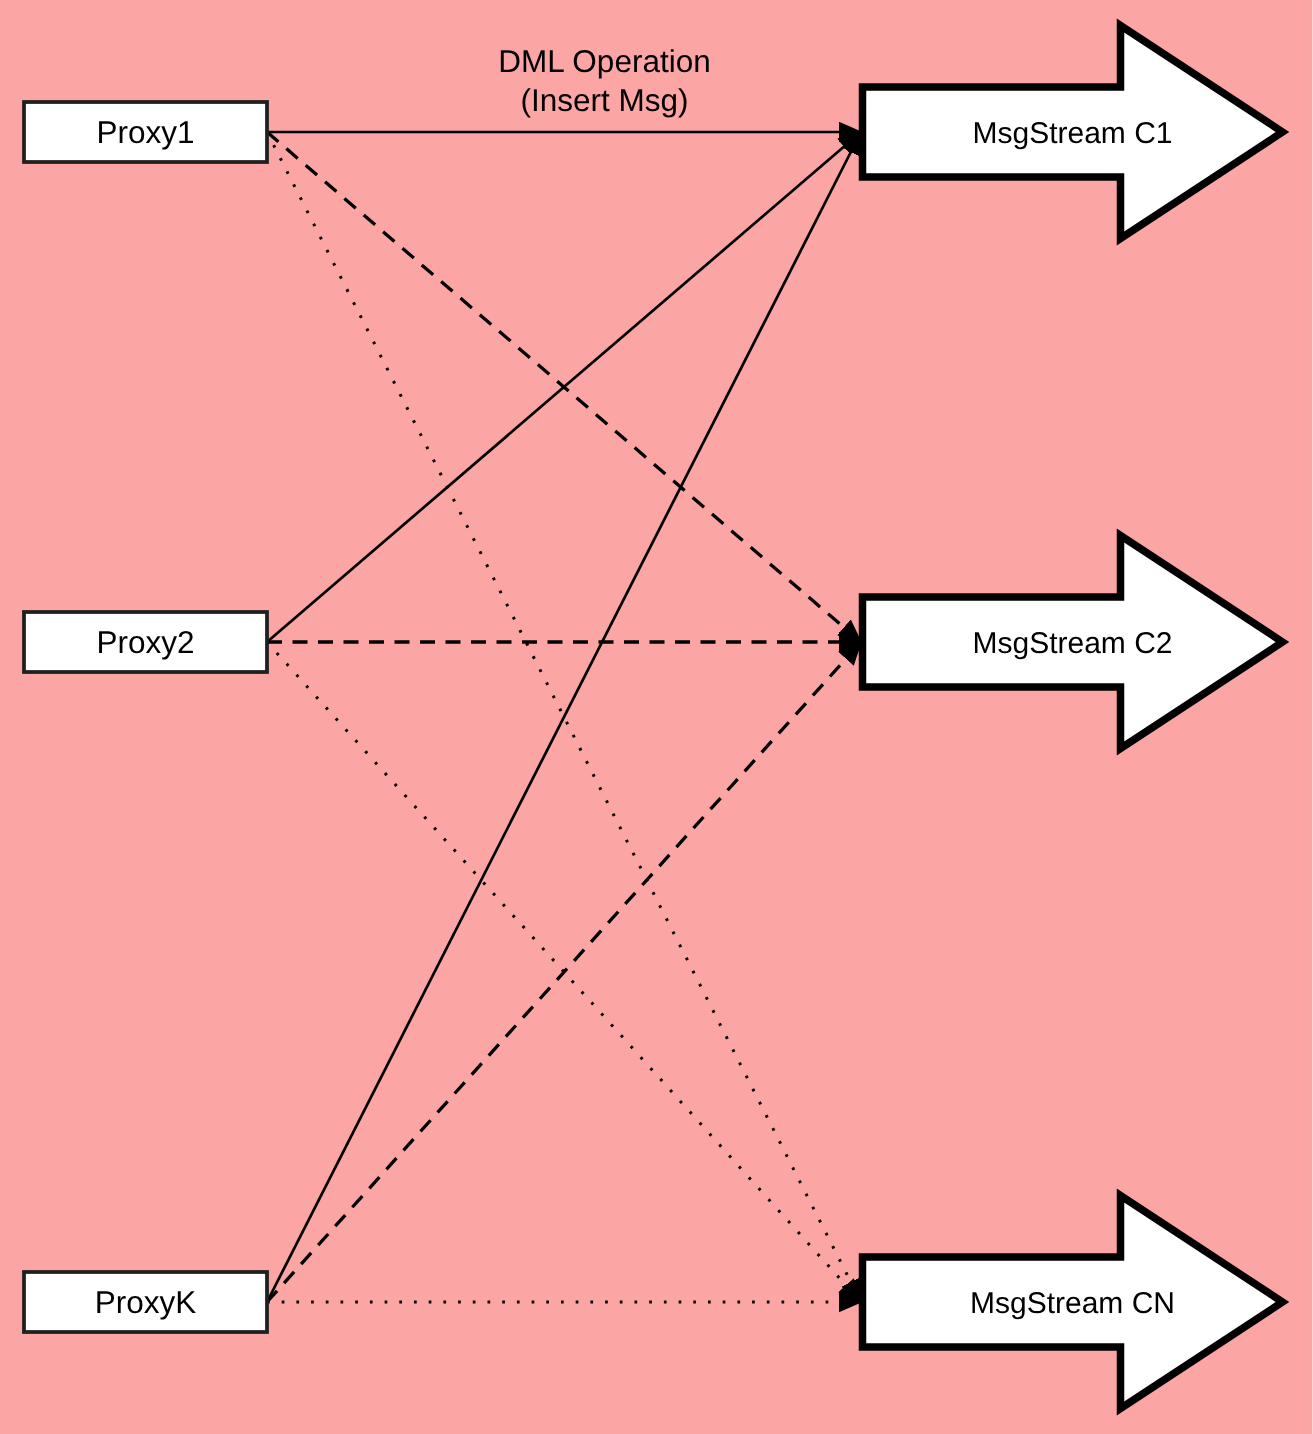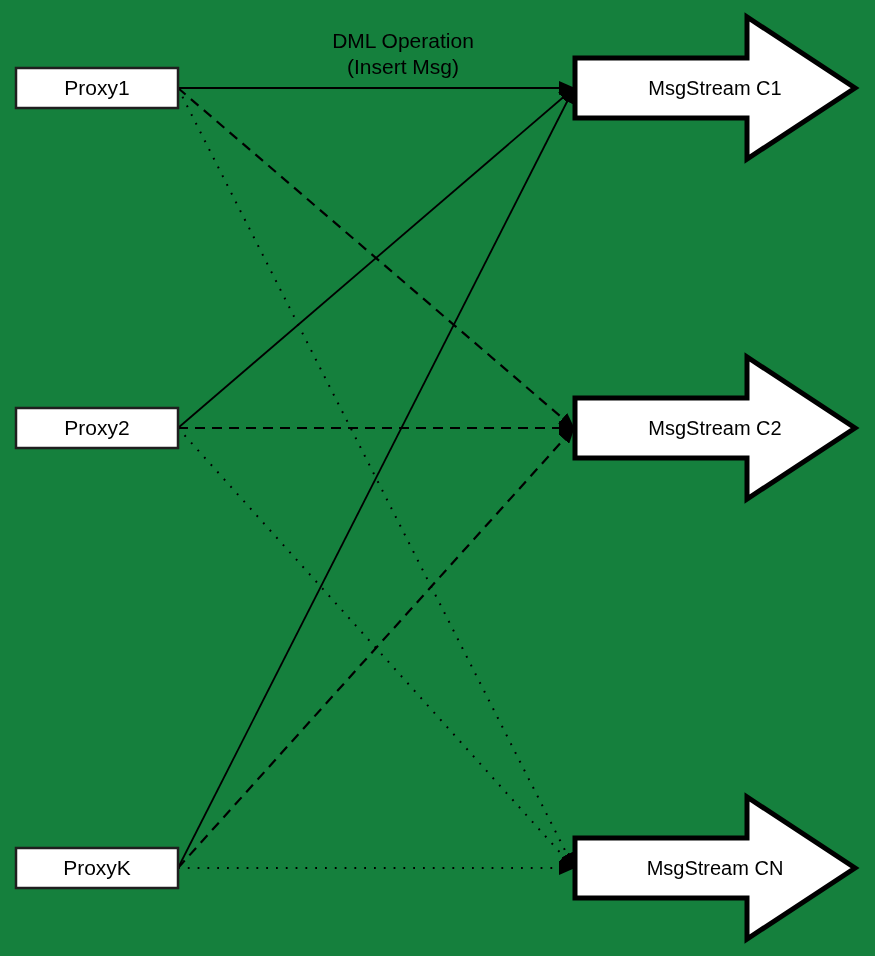--- a/index.html
+++ b/index.html
@@ -5,21 +5,21 @@
   html, body {
     margin: 0;
     padding: 0;
     background: #ffffff;
     font-family: "Liberation Sans", sans-serif;
   }
   #stage {
     position: relative;
     width: 875px;
     height: 956px;
-    background: #15803d;
+    background: #fca5a5;
     overflow: hidden;
   }
   svg { display: block; }
   .edge { stroke: #000000; fill: none; }
   .edge.solid  { stroke-width: 1.8; }
   .edge.dashed { stroke-width: 2.2; stroke-dasharray: 10 7; }
   .edge.dotted { stroke-width: 2;   stroke-dasharray: 1.8 8; }
   .proxy-rect {
     fill: #ffffff;
     stroke: #1f1f1f;

